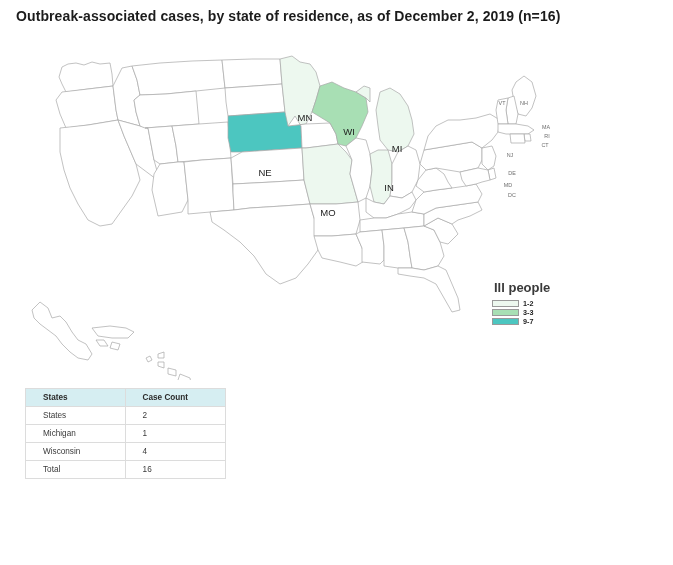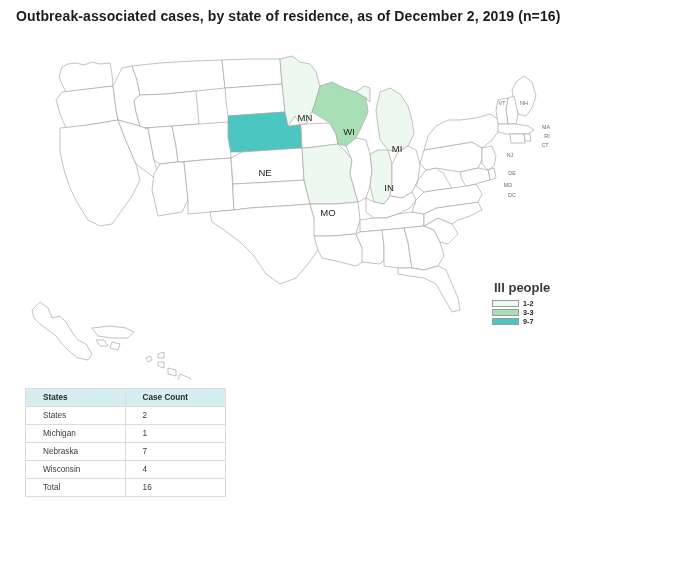--- a/index.html
+++ b/index.html
@@ -267,24 +267,20 @@
   <tbody>
     <tr>
       <td class="col-state">States</td>
       <td class="col-count">2</td>
     </tr>
     <tr>
       <td class="col-state">Michigan</td>
       <td class="col-count">1</td>
     </tr>
     <tr>
-      <td class="col-state">Nebraska</td>
-      <td class="col-count">7</td>
-    </tr>
-    <tr>
       <td class="col-state">Wisconsin</td>
       <td class="col-count">4</td>
     </tr>
     <tr>
       <td class="col-state">Total</td>
       <td class="col-count">16</td>
     </tr>
   </tbody>
 </table>
 

